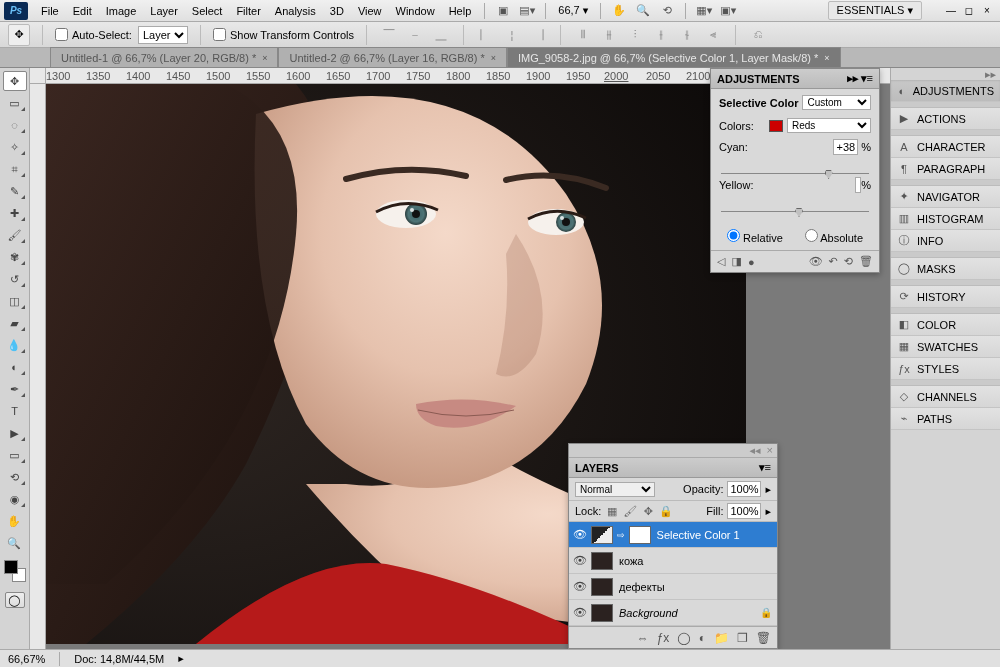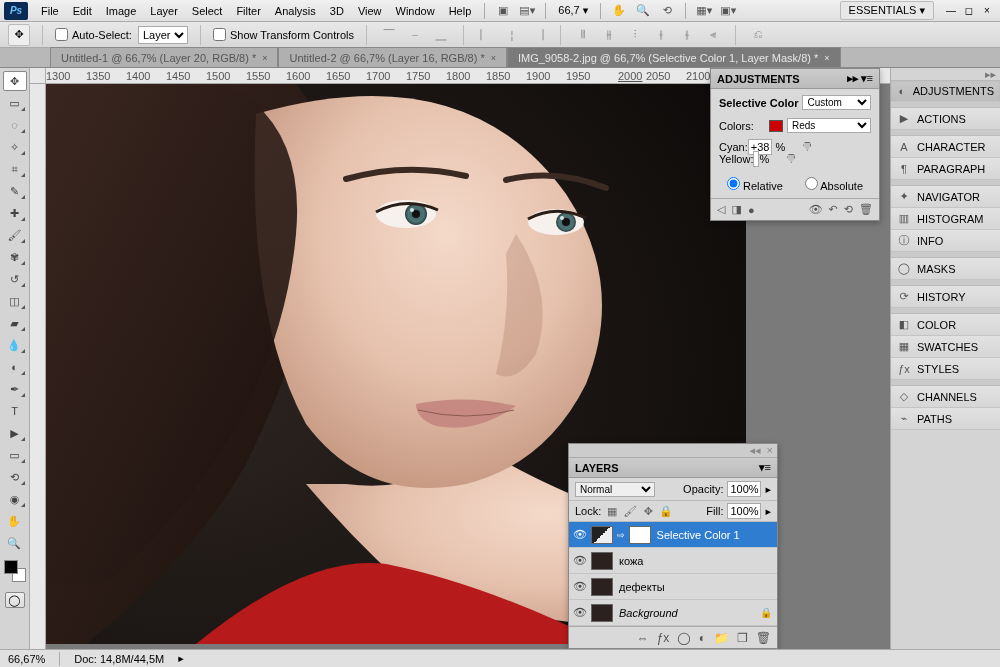--- a/index.html
+++ b/index.html
@@ -5,21 +5,21 @@
 * { margin: 0; padding: 0; box-sizing: border-box; font-family: "Segoe UI", Tahoma, sans-serif; font-size: 11px; user-select: none; }
 body { width: 1000px; height: 667px; background: #d4d4d4; overflow: hidden; position: relative; }
 
 
 .menubar { height: 22px; background: linear-gradient(#f0f0f0,#e0e0e0); display: flex; align-items: center; padding-left: 4px; border-bottom: 1px solid #aaa; }
 .ps-logo { width: 24px; height: 18px; background: #0a2b55; color: #6bc1f8; font-weight: bold; display: flex; align-items: center; justify-content: center; border-radius: 2px; font-size: 10px; margin-right: 6px; font-style: italic; }
 .menubar .menu-item { padding: 0 7px; cursor: pointer; }
 .menubar-sep { width: 1px; height: 16px; background: #aaa; margin: 0 6px; }
 .zoom-readout { padding: 0 6px; }
 .tb-icon { width: 18px; height: 18px; display: inline-flex; align-items: center; justify-content: center; color: #555; margin: 0 3px; cursor:pointer;}
-.essentials-wrap { margin-left: auto; padding: 2px 8px; background: #e8e8e8; border: 1px solid #bbb; border-radius: 2px; margin-right: 10px; cursor:pointer;}
+.essentials-wrap { margin-left: auto; padding: 2px 8px; background: #e8e8e8; border: 1px solid #bbb; border-radius: 2px; margin-right: 22px; cursor:pointer;}
 .win-btns { display:flex; gap:4px; margin-right:6px;}
 .win-btns span { width:14px; height:14px; font-size:10px; display:flex; align-items:center; justify-content:center; cursor:pointer;}
 
 
 .optbar { height: 26px; background: linear-gradient(#e8e8e8,#d8d8d8); border-bottom: 1px solid #aaa; display:flex; align-items:center; padding-left:8px; gap:6px;}
 .optbar .small-icon { width:22px; height:22px; border:1px solid #bbb; background:#eee; display:flex; align-items:center; justify-content:center; border-radius:2px;}
 .optbar label { display:flex; align-items:center; gap:4px;}
 .optbar select { font-size:11px; height:18px; background:#fff; border:1px solid #aaa;}
 .optbar .sep { width:1px; height:20px; background:#bbb; margin:0 6px;}
 .optbar .align-icon { width:20px; height:20px; display:flex; align-items:center; justify-content:center; color:#888;}
@@ -51,21 +51,21 @@
 .portrait { position:absolute; inset:0; }
 
 
 .adj-panel { position:absolute; top:0px; left:680px; width:170px; background:#d9d9d9; border:1px solid #888; box-shadow:0 2px 6px rgba(0,0,0,.3);}
 .panel-tabhdr { height:20px; background:linear-gradient(#ccc,#bbb); border-bottom:1px solid #999; display:flex; align-items:center; padding:0 6px; font-size:10px; font-weight:bold;}
 .panel-tabhdr .spacer{flex:1;}
 .adj-body { padding:6px 8px; font-size:10px; display:flex; flex-direction:column; gap:8px;}
 .adj-row { display:flex; align-items:center; gap:4px;}
 .adj-row label{ width:46px;}
 .adj-row select, .adj-row input[type=text]{ font-size:10px; border:1px solid #aaa; background:#fff;}
-.slider-row { display:flex; gap:16px;}
+.slider-row { display:flex; flex-direction:column; gap:16px;}
 .slider-row .top{ display:flex; justify-content:space-between; align-items:center;}
 .slider-row .track{ height:10px; position:relative; margin:0 2px;}
 .slider-row .track::before{content:""; position:absolute; top:4px; left:0; right:0; height:1px; background:#888;}
 .slider-row .thumb{ position:absolute; top:1px; width:8px; height:9px; background:#c0c0c0; border:1px solid #666; clip-path:polygon(50% 100%,0 35%,20% 0,80% 0,100% 35%);}
 .adj-radio { display:flex; gap:22px; justify-content:center; margin-top:4px;}
 .adj-foot { height:22px; border-top:1px solid #aaa; display:flex; align-items:center; padding:0 6px; gap:6px; color:#555;}
 .adj-foot .spacer{flex:1;}
 .valbox { width:34px; border:1px solid #aaa; background:#fff; padding:1px 2px;}
 
 
@@ -229,21 +229,21 @@
         <span style="left: 160px;">1500</span>
         <span style="left: 200px;">1550</span>
         <span style="left: 240px;">1600</span>
         <span style="left: 280px;">1650</span>
         <span style="left: 320px;">1700</span>
         <span style="left: 360px;">1750</span>
         <span style="left: 400px;">1800</span>
         <span style="left: 440px;">1850</span>
         <span style="left: 480px;">1900</span>
         <span style="left: 520px;">1950</span>
-        <span style="left: 572px; text-decoration: underline;">2000</span>
+        <span style="left: 558px; text-decoration: underline;">2000</span>
         <span style="left: 600px;">2050</span>
         <span style="left: 640px;">2100</span>
         <span style="left: 680px;">2150</span>
       </div>
     <div class="ruler-v"></div>
     <div class="canvas">
       <svg class="portrait" viewBox="0 0 700 560" preserveAspectRatio="xMidYMid slice">
         <defs>
           <radialGradient id="skin" cx="55%" cy="35%" r="65%">
             <stop offset="0%" stop-color="#f4d9c9"></stop>

